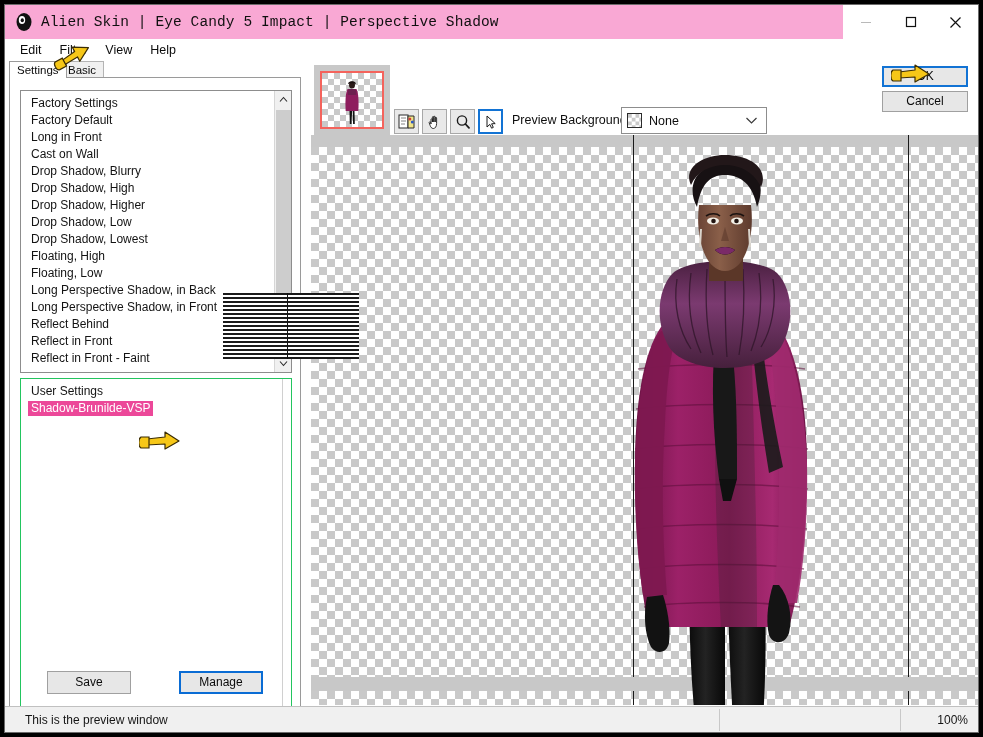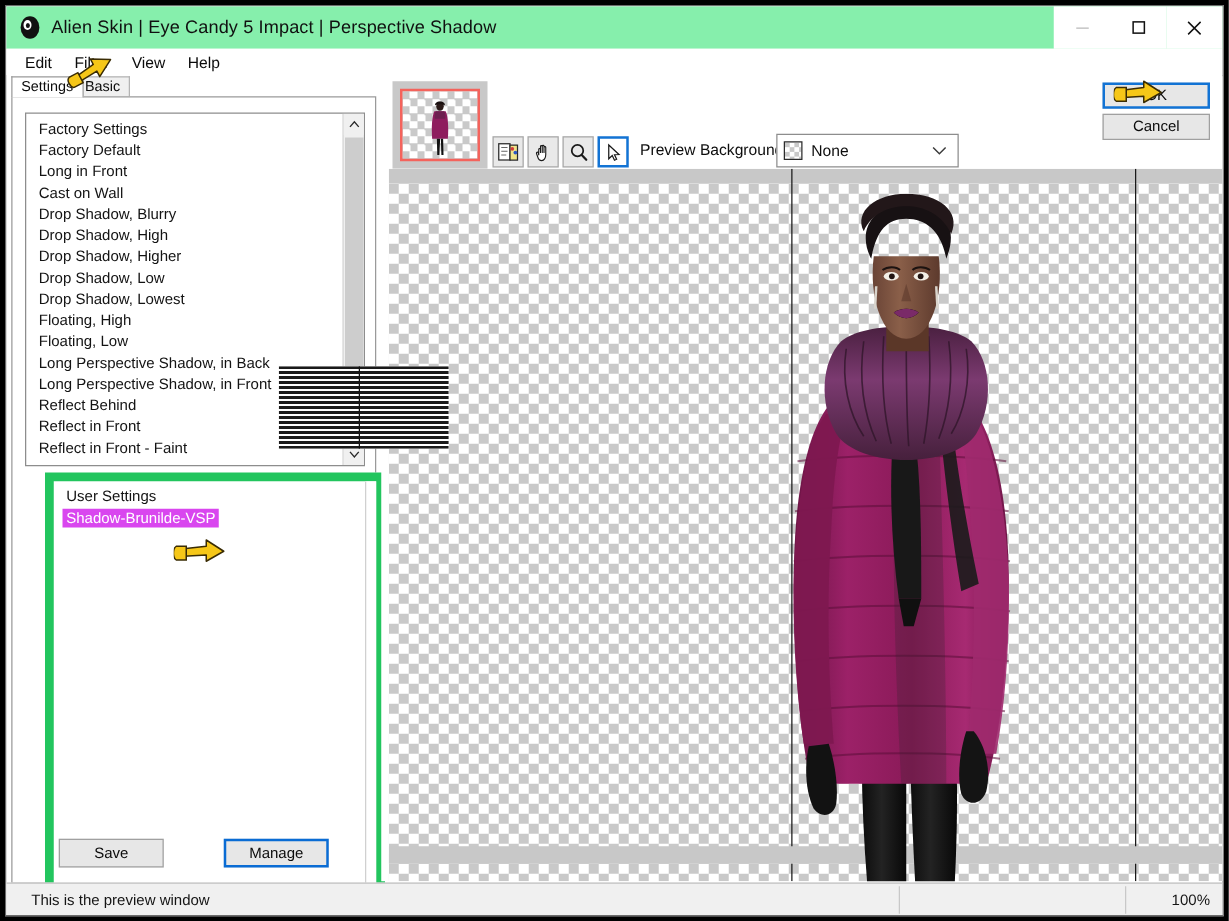--- a/index.html
+++ b/index.html
@@ -15,22 +15,22 @@
     position:absolute;left:4px;top:4px;width:975px;height:729px;
     background:#ffffff;
     border:1px solid #6b6b6b;
     box-sizing:border-box;
     overflow:hidden;
   }
 
   
   .titlebar{
     position:absolute;left:0;top:0;width:100%;height:34px;
-    background:#86efac;
-    display:flex;align-items:center;
+    background:#f9a8d4;
+    display:flex;align-items:center;font-family:Liberation Mono, monospace;
   }
   .app-icon{
     width:22px;height:22px;margin-left:8px;margin-right:6px;
     position:relative;flex:none;
   }
   .app-icon svg{display:block;}
   .title-text{
     font-size:14.5px;color:#101010;letter-spacing:.1px;white-space:nowrap;
   }
   .win-btns{position:absolute;right:0;top:0;height:34px;display:flex;}
@@ -96,31 +96,31 @@
   }
   .sb-arrow.up{top:0;}
   .sb-arrow.down{bottom:0;}
   .sb-thumb{
     position:absolute;left:1px;width:15px;top:19px;height:210px;
     background:#cdcdcd;
   }
 
   
   .userbox{
-    position:absolute;left:26px;top:300px;width:272px;height:360px;
-    border:7px solid #22c55e;background:#ffffff;box-sizing:border-box;
+    position:absolute;left:10px;top:300px;width:272px;height:360px;
+    border:1px solid #22c55e;background:#ffffff;box-sizing:border-box;
     overflow:hidden;
   }
   .userbox .listitems{right:9px;}
   .userbox .vscroll-stub{
     position:absolute;right:0;top:0;width:9px;height:100%;
     background:#ffffff;border-left:1px solid #d0d0d0;box-sizing:border-box;
   }
   .li-user-sel{
-    display:inline-block;background:#d946ef;color:#ffffff;
+    display:inline-block;background:#ec4899;color:#ffffff;
     padding:0 3px;margin-left:7px;height:15px;line-height:15px;font-size:12px;
   }
 
   .btnrow{
     position:absolute;left:0;bottom:12px;width:100%;
     display:flex;justify-content:center;gap:48px;
   }
   .btn{
     width:84px;height:23px;line-height:21px;text-align:center;
     font-size:12px;color:#0b0b0b;background:#e7e7e7;

